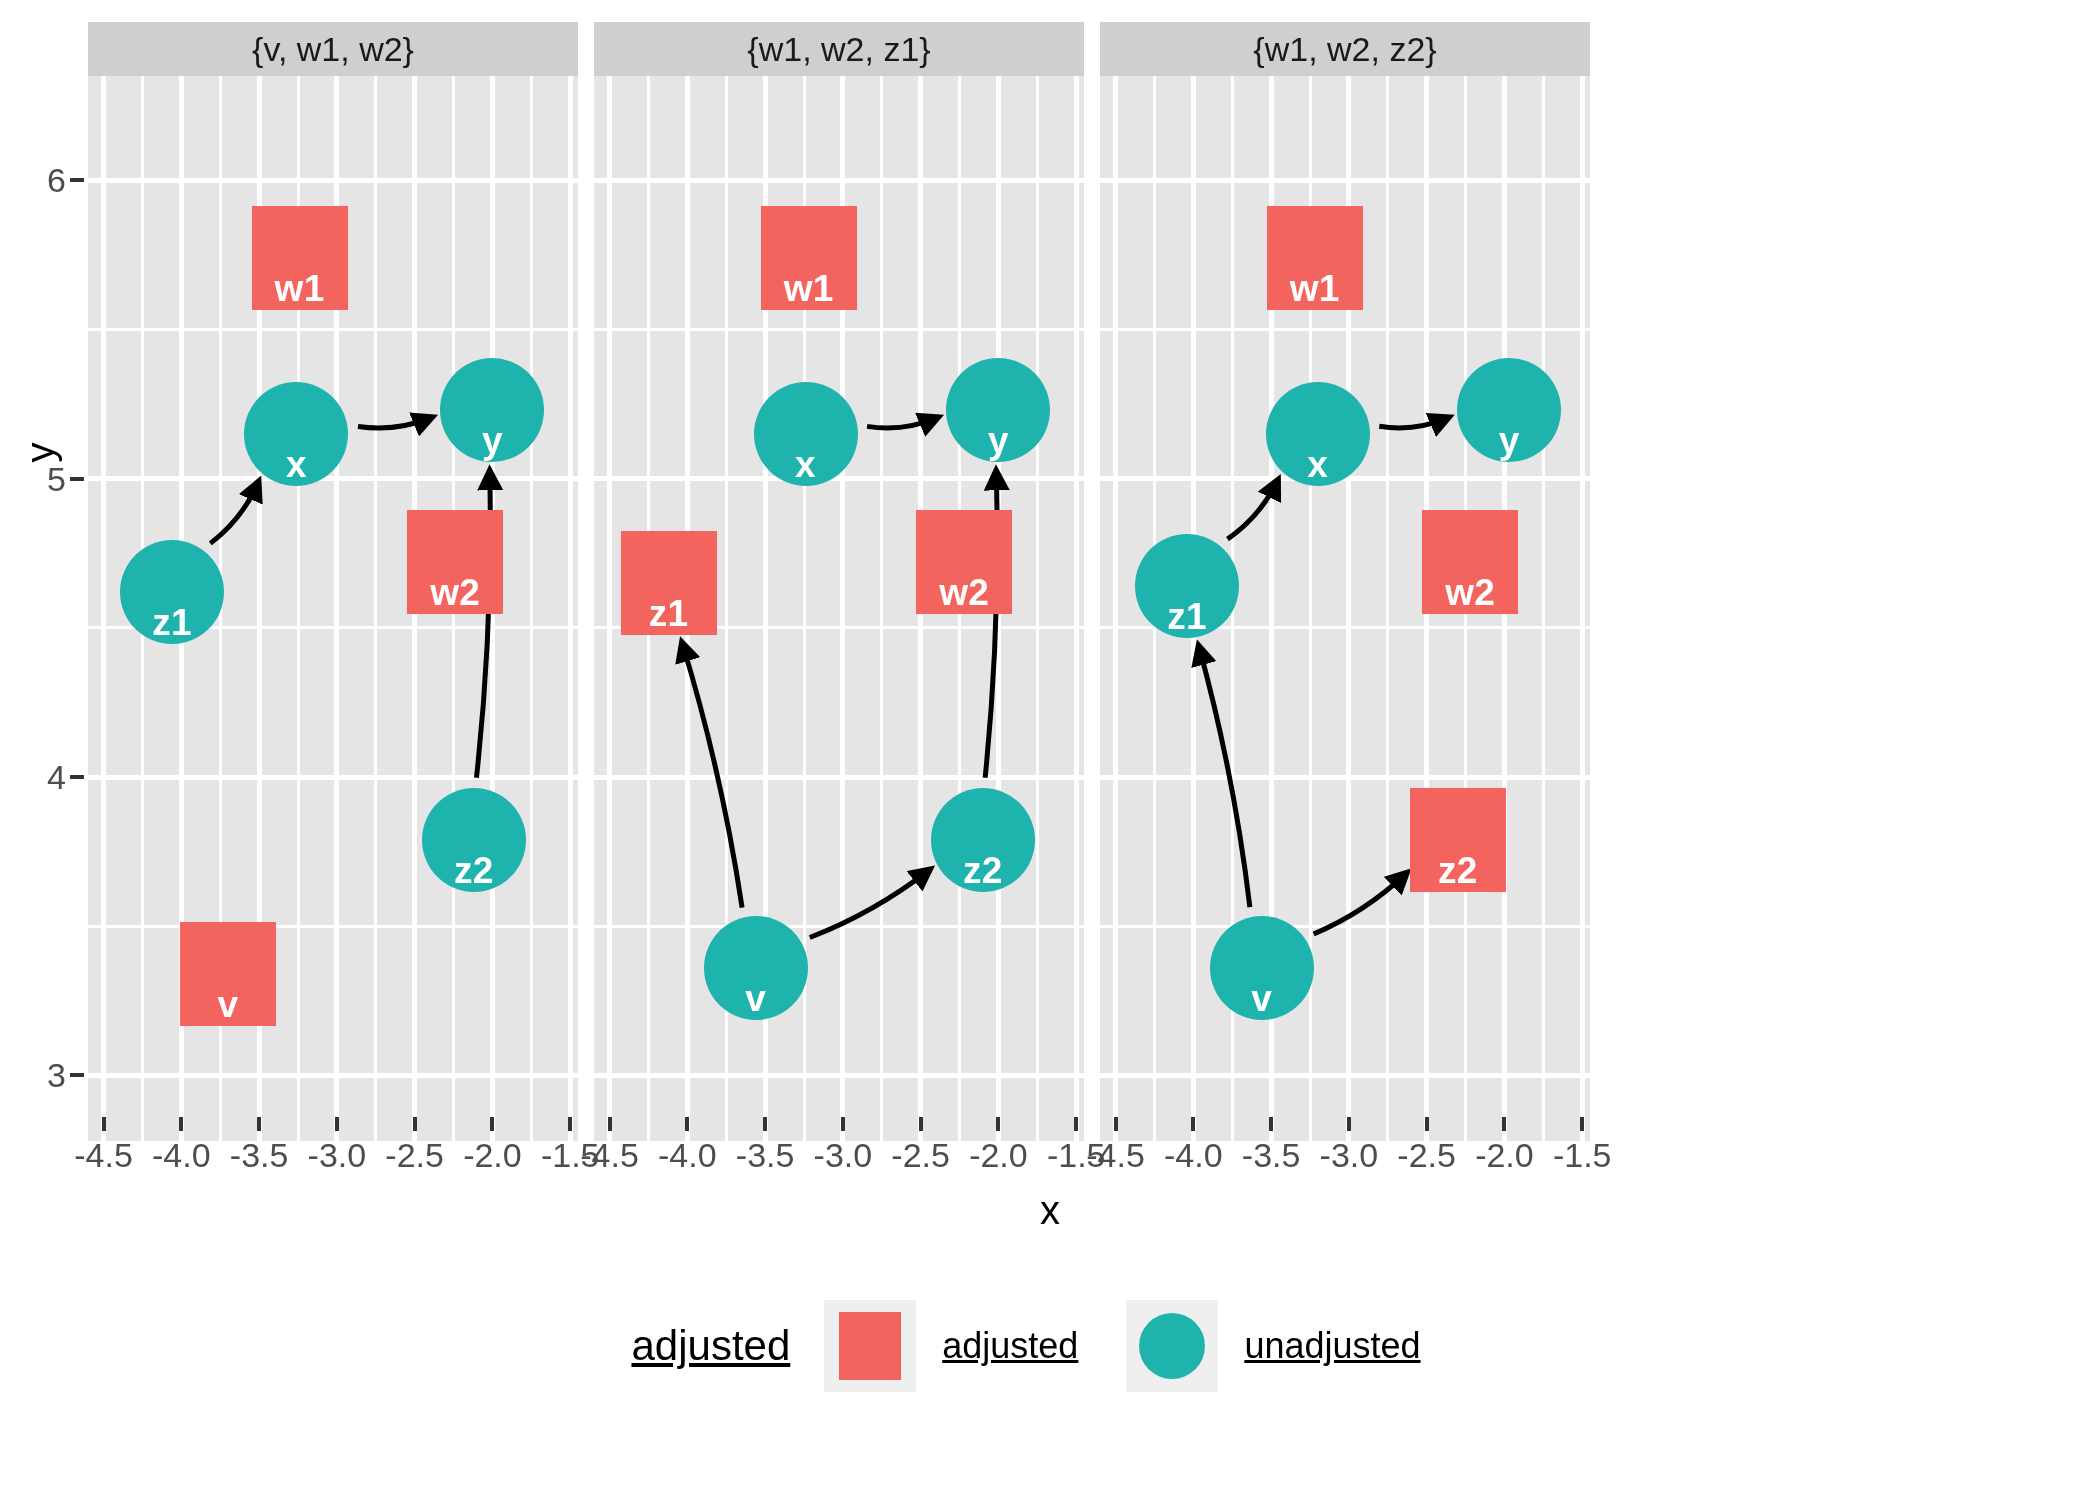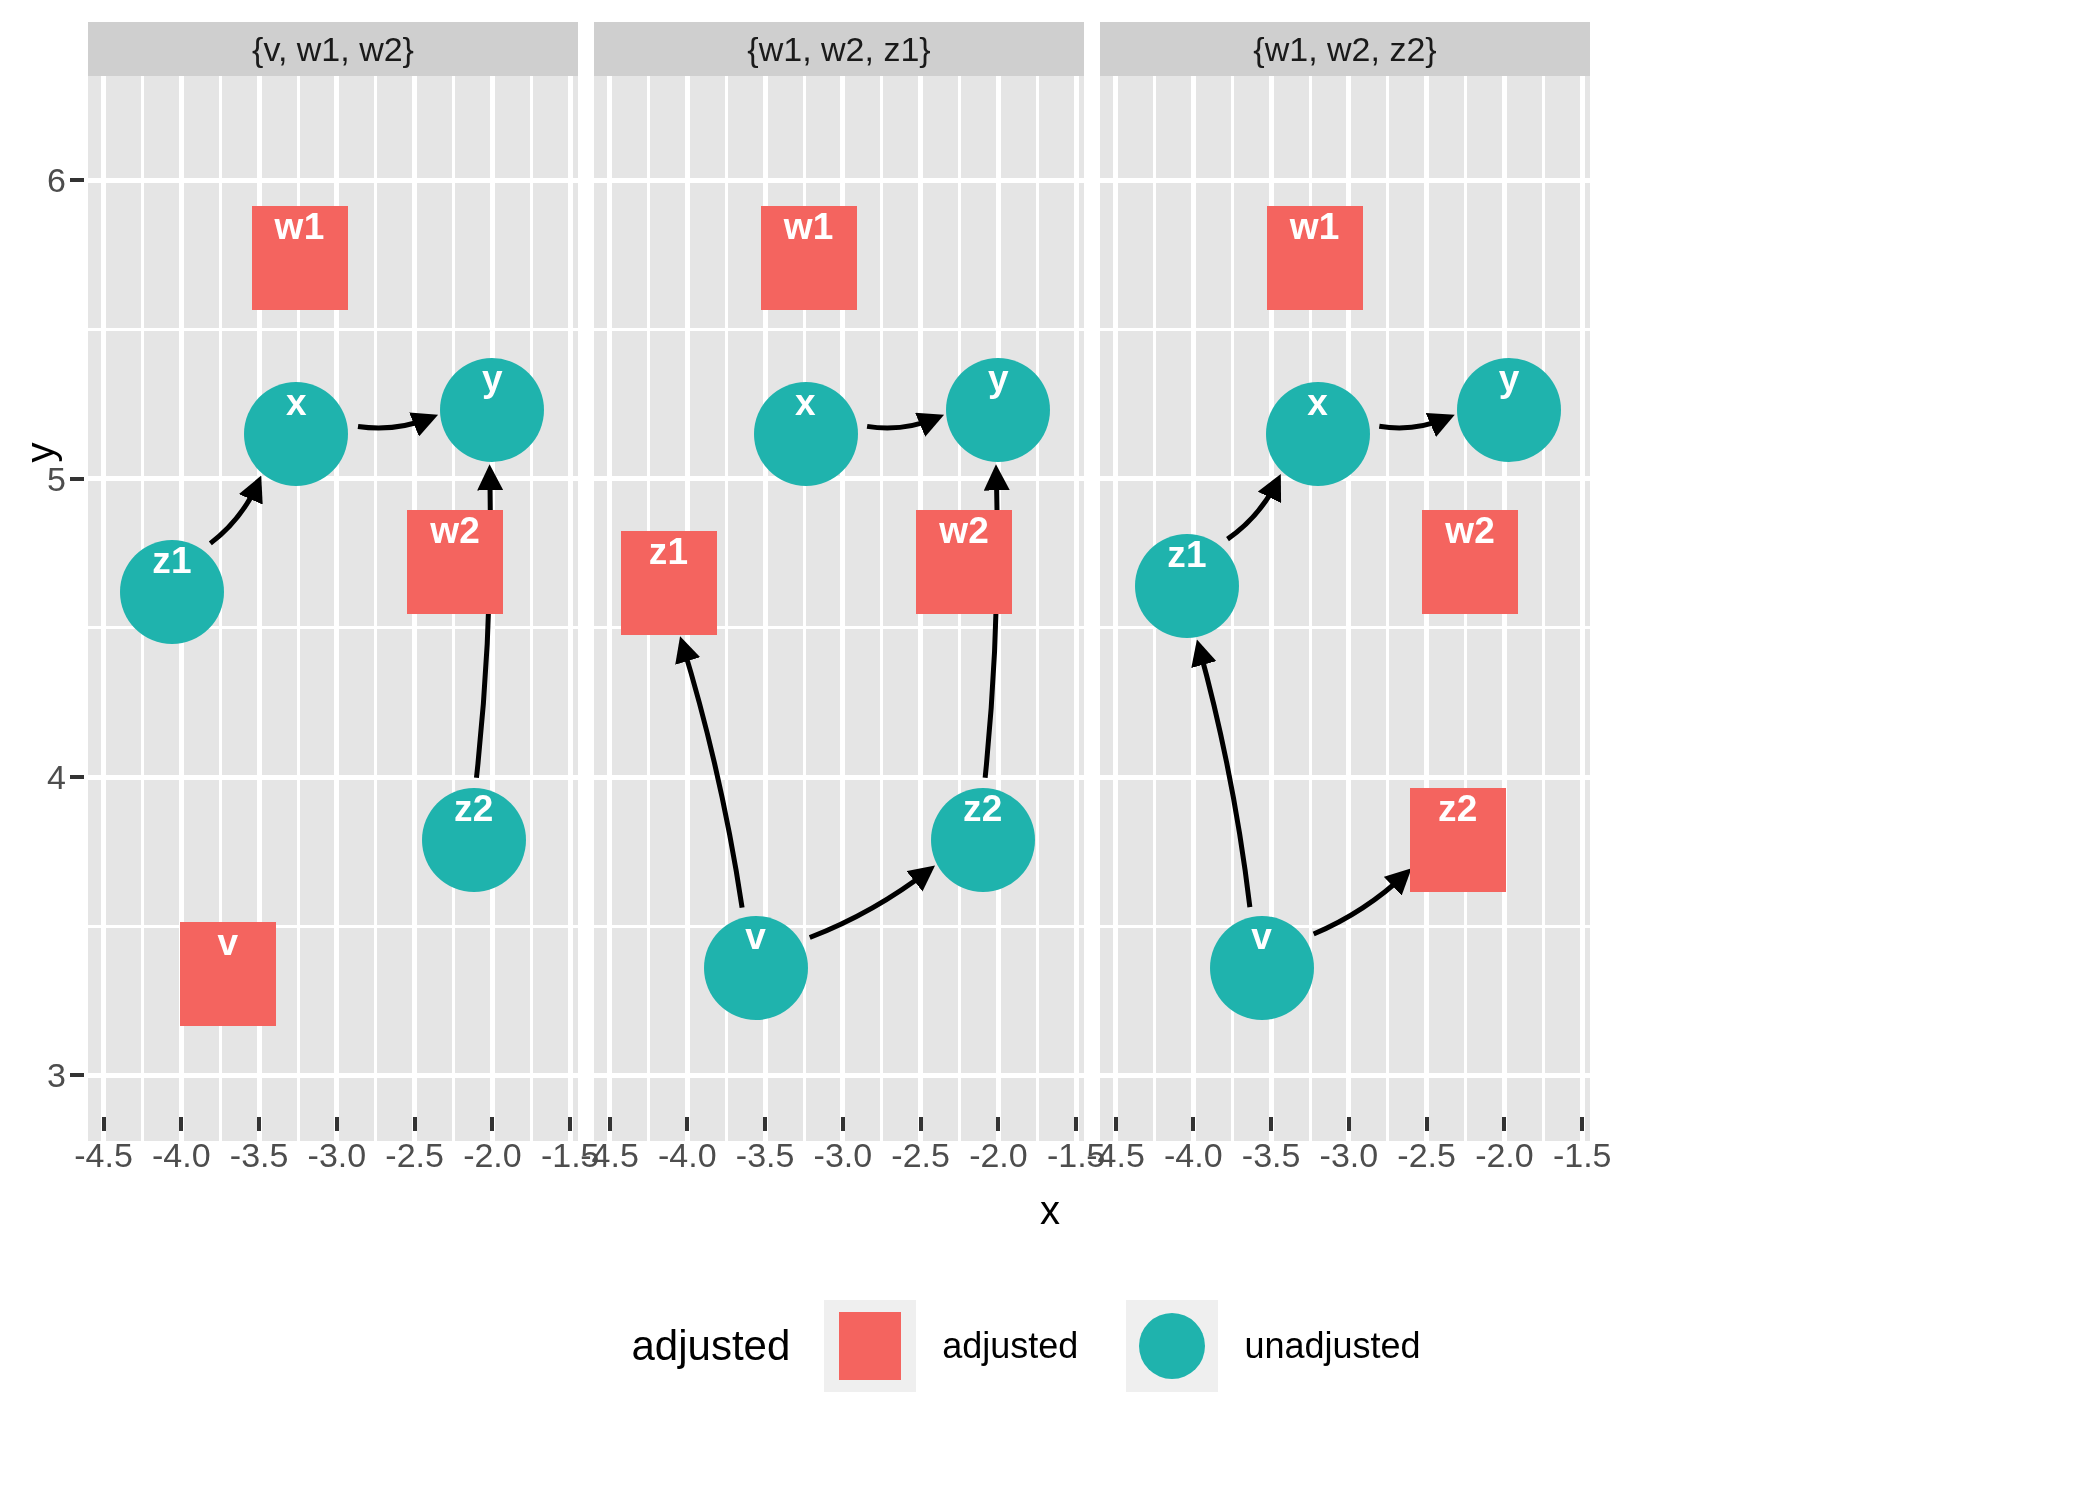--- a/index.html
+++ b/index.html
@@ -42,33 +42,33 @@
     background:#e5e5e5;overflow:hidden;
   }
   .gridline{position:absolute;background:#ffffff;}
   .gl-major-v{width:5px;top:0;bottom:0;}
   .gl-minor-v{width:3px;top:0;bottom:0;}
   .gl-major-h{height:5px;left:0;right:0;}
   .gl-minor-h{height:3px;left:0;right:0;}
 
   
   .node{
-    position:absolute;display:flex;align-items:flex-start;justify-content:center;
+    position:absolute;display:flex;align-items:flex-end;justify-content:center;
     color:#ffffff;font-weight:bold;font-size:37px;letter-spacing:.3px;
     transform:translate(-50%,-50%);
   }
   .node.square{background:#f4645f;width:96px;height:104px;}
   .node.circle{background:#1fb3ad;width:104px;height:104px;border-radius:50%;}
 
   .edges{position:absolute;left:0;top:0;width:100%;height:100%;pointer-events:none;}
 
   
   .legend{
     position:absolute;left:0;top:1300px;width:2100px;
-    display:flex;align-items:center;justify-content:center;gap:0px;
+    display:flex;align-items:center;justify-content:center;gap:0px;text-decoration:underline;
   }
   .legend-title{font-size:42px;color:#000;margin-right:34px;}
   .legend-key{
     width:92px;height:92px;background:#efefef;
     display:flex;align-items:center;justify-content:center;
   }
   .legend-key .sq{width:62px;height:68px;background:#f4645f;}
   .legend-key .ci{width:66px;height:66px;border-radius:50%;background:#1fb3ad;}
   .legend-label{font-size:36px;color:#000;margin:0 48px 0 26px;}
 </style>

